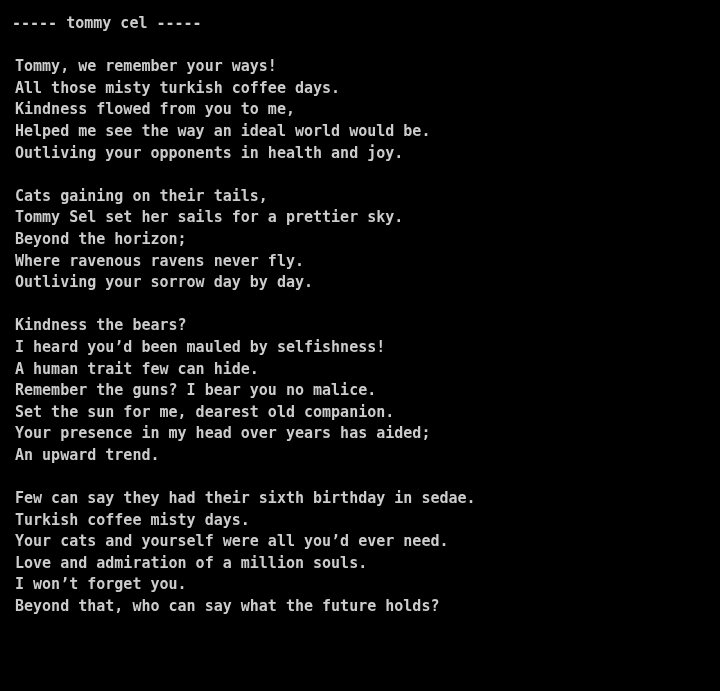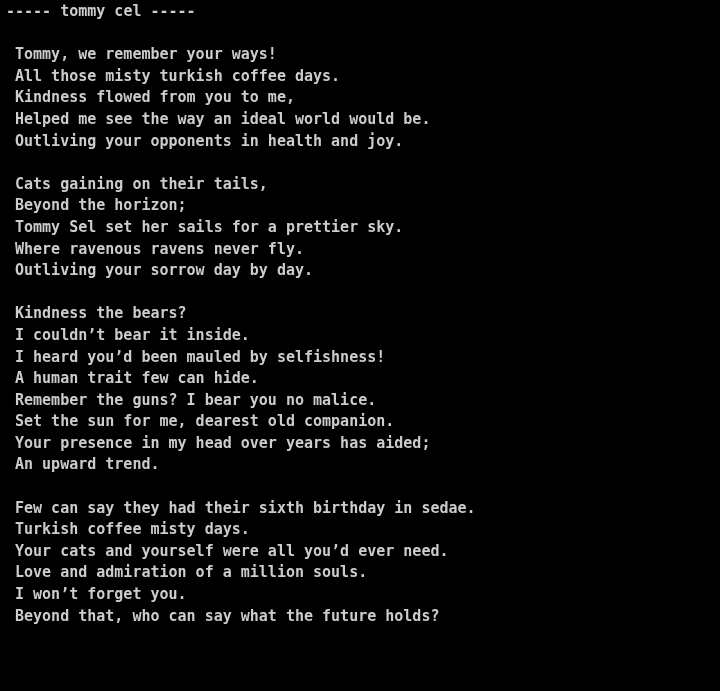--- a/index.html
+++ b/index.html
@@ -21,21 +21,22 @@
     box-sizing: border-box;
     padding-top: 1px;
     cursor: text;
   }
   .line {
     height: 21.6px;
     white-space: pre;
     padding-left: 15px;
   }
   .line.title {
-    padding-left: 6px;
+    padding-left: 12px;
+    margin-top: 12px;
   }
   .line.blank {
     
   }
 </style>
 </head>
 <body>
 
 <div class="terminal">
 
@@ -43,28 +44,27 @@
   <div class="line blank"></div>
 
   <div class="line">Tommy, we remember your ways!</div>
   <div class="line">All those misty turkish coffee days.</div>
   <div class="line">Kindness flowed from you to me,</div>
   <div class="line">Helped me see the way an ideal world would be.</div>
   <div class="line">Outliving your opponents in health and joy.</div>
   <div class="line blank"></div>
 
   <div class="line">Cats gaining on their tails,</div>
+  <div class="line">Tommy Sel set her sails for a prettier sky.</div>
   <div class="line">Beyond the horizon;</div>
-  <div class="line">Tommy Sel set her sails for a prettier sky.</div>
   <div class="line">Where ravenous ravens never fly.</div>
   <div class="line">Outliving your sorrow day by day.</div>
   <div class="line blank"></div>
 
   <div class="line">Kindness the bears?</div>
-  <div class="line">I couldn’t bear it inside.</div>
   <div class="line">I heard you’d been mauled by selfishness!</div>
   <div class="line">A human trait few can hide.</div>
   <div class="line">Remember the guns? I bear you no malice.</div>
   <div class="line">Set the sun for me, dearest old companion.</div>
   <div class="line">Your presence in my head over years has aided;</div>
   <div class="line">An upward trend.</div>
   <div class="line blank"></div>
 
   <div class="line">Few can say they had their sixth birthday in sedae.</div>
   <div class="line">Turkish coffee misty days.</div>

